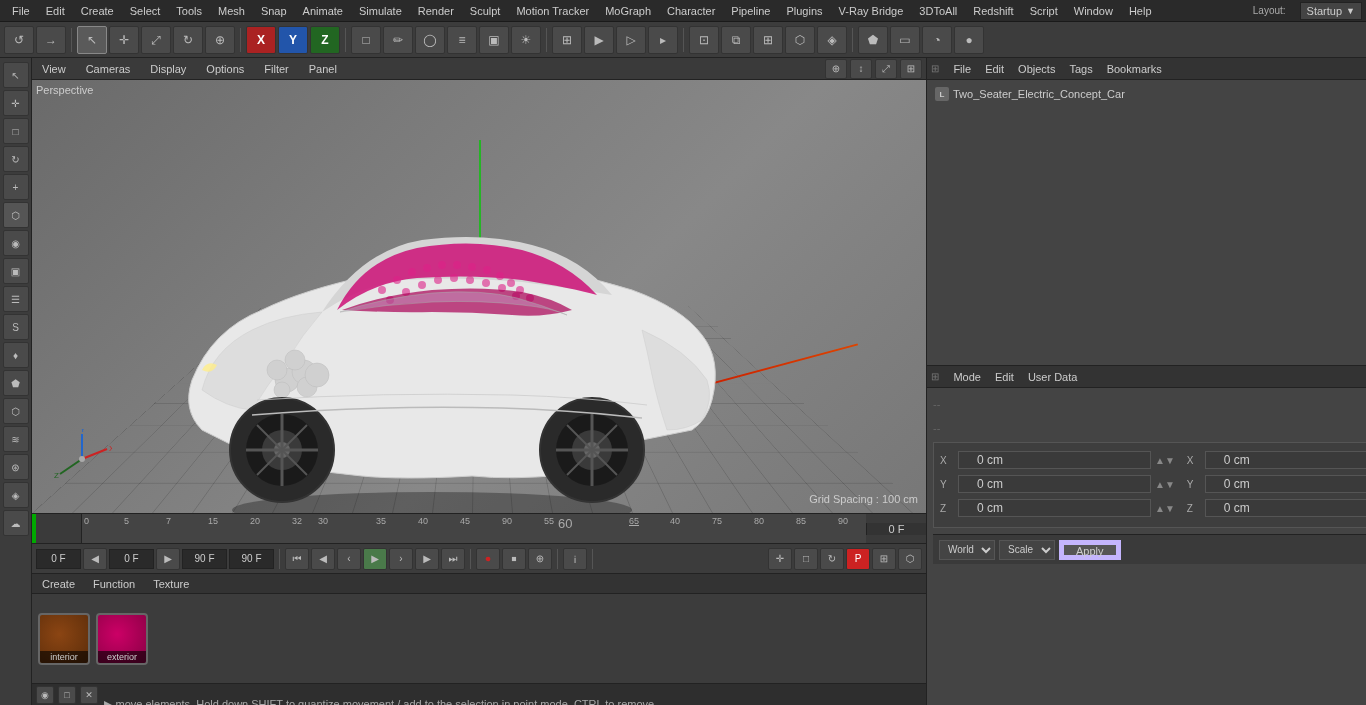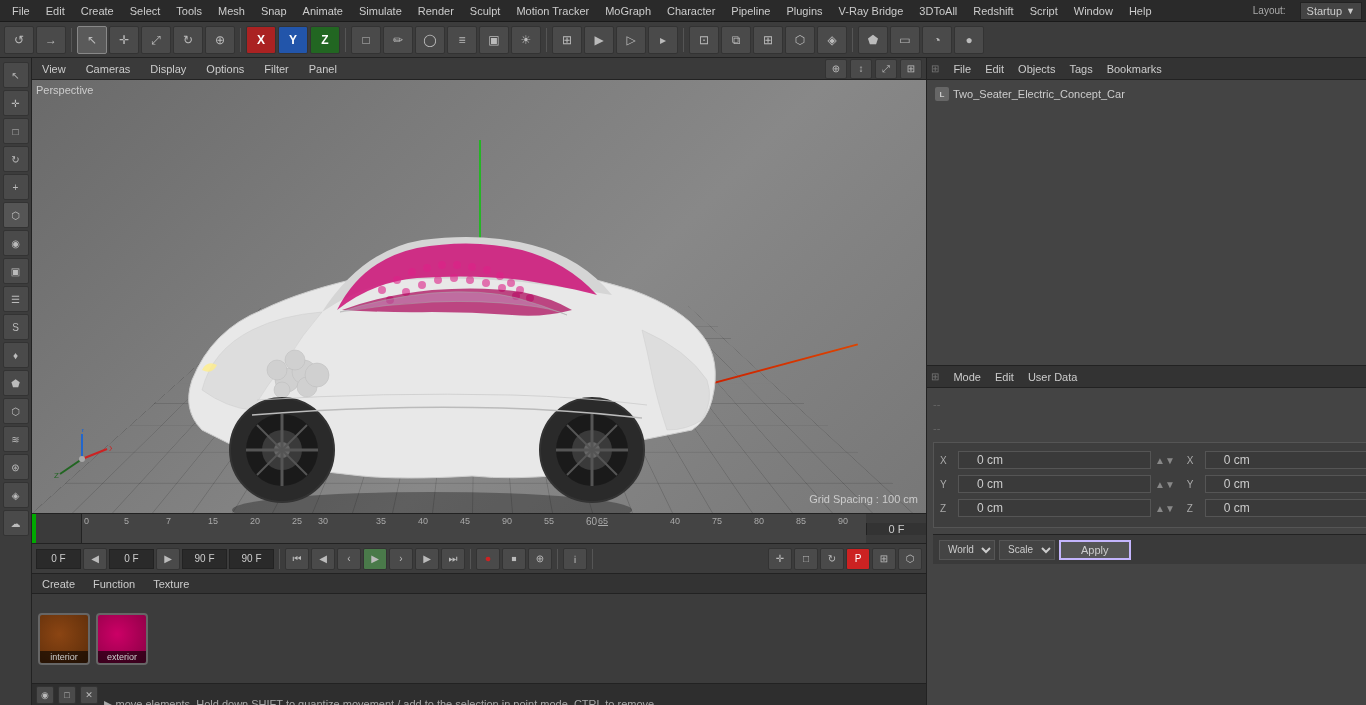--- a/index.html
+++ b/index.html
@@ -437,25 +437,25 @@
     .coord-world-select {
       background: #444;
       border: 1px solid #555;
       color: #ccc;
       font-size: 10px;
       height: 20px;
       padding: 0 4px;
     }
     .apply-btn {
       background: #555;
-      border: 2px solid #c4b5fd;
+      border: 5px solid #c4b5fd;
       color: #ccc;
       font-size: 11px;
       height: 20px;
-      padding: 0 20px;
+      padding: 0 12px;
       cursor: pointer;
     }
 
     
     #right-panel-inner {
       display: flex;
       flex-direction: row;
       height: 100%;
     }
     #right-main {
@@ -719,29 +719,29 @@
       </div>
       <div class="timeline-ticks">
         <div style="position:absolute;left:0;top:0;right:0;bottom:0;background:#444;"></div>
 
         <div style="position:absolute;left:0;top:0;height:100%;width:100%;display:flex;">
           <span style="position:absolute;left:2px;top:2px;font-size:9px;color:#aaa;">0</span>
           <span style="position:absolute;left:42px;top:2px;font-size:9px;color:#aaa;">5</span>
           <span style="position:absolute;left:84px;top:2px;font-size:9px;color:#aaa;">7</span>
           <span style="position:absolute;left:126px;top:2px;font-size:9px;color:#aaa;">15</span>
           <span style="position:absolute;left:168px;top:2px;font-size:9px;color:#aaa;">20</span>
-          <span style="position:absolute;left:210px;top:2px;font-size:9px;color:#aaa;">25</span>
+          <span style="position:absolute;left:210px;top:2px;font-size:9px;color:#aaa;">32</span>
           <span style="position:absolute;left:236px;top:2px;font-size:9px;color:#aaa;">30</span>
           <span style="position:absolute;left:294px;top:2px;font-size:9px;color:#aaa;">35</span>
           <span style="position:absolute;left:336px;top:2px;font-size:9px;color:#aaa;">40</span>
           <span style="position:absolute;left:378px;top:2px;font-size:9px;color:#aaa;">45</span>
           <span style="position:absolute;left:420px;top:2px;font-size:9px;color:#aaa;">90</span>
           <span style="position:absolute;left:462px;top:2px;font-size:9px;color:#aaa;">55</span>
-          <span style="position:absolute;left:504px;top:2px;font-size:10px;color:#aaa;">60</span>
-          <span style="position:absolute;left:516px;top:2px;font-size:9px;color:#aaa;text-decoration:underline;">65</span>
+          <span style="position:absolute;left:476px;top:2px;font-size:13px;color:#aaa;">60</span>
+          <span style="position:absolute;left:547px;top:2px;font-size:9px;color:#aaa;text-decoration:underline;">65</span>
           <span style="position:absolute;left:588px;top:2px;font-size:9px;color:#aaa;">40</span>
           <span style="position:absolute;left:630px;top:2px;font-size:9px;color:#aaa;">75</span>
           <span style="position:absolute;left:672px;top:2px;font-size:9px;color:#aaa;">80</span>
           <span style="position:absolute;left:714px;top:2px;font-size:9px;color:#aaa;">85</span>
           <span style="position:absolute;left:756px;top:2px;font-size:9px;color:#aaa;">90</span>
         </div>
       </div>
       <div style="width:60px;background:#333;border-left:1px solid #222;display:flex;align-items:center;justify-content:center;">
         <span style="font-size:11px;color:#ccc;">0 F</span>
       </div>

